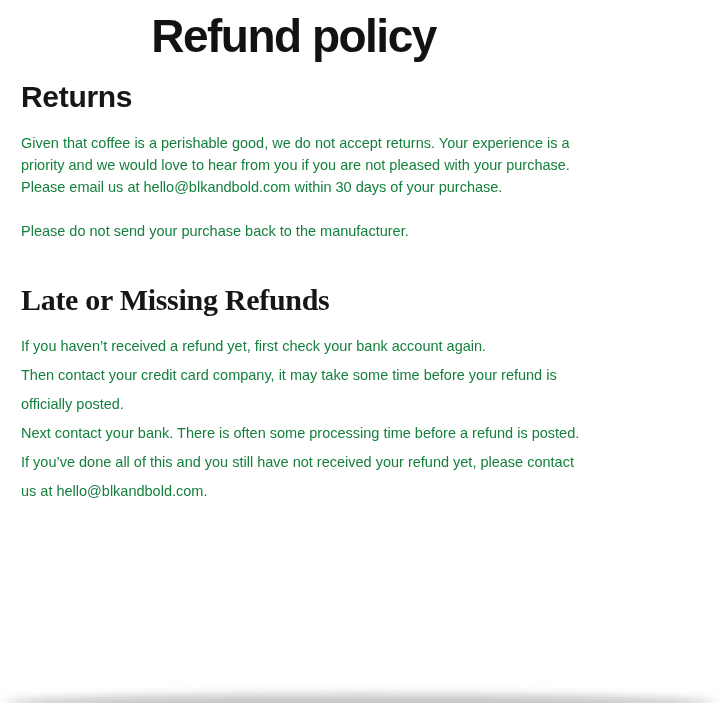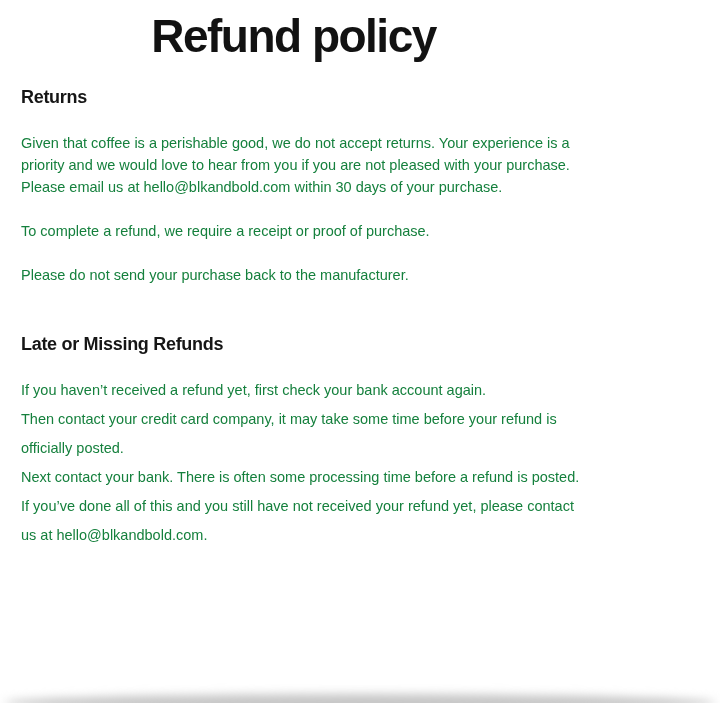--- a/index.html
+++ b/index.html
@@ -21,21 +21,21 @@
     margin: 0;
     text-align: center;
     font-size: 46px;
     line-height: 52px;
     font-weight: bold;
     letter-spacing: -1.5px;
     color: #121212;
   }
   h2.section-heading {
     margin: 0;
-    font-size: 18px;
+    font-size: 30px;
     line-height: 28px;
     font-weight: bold;
     letter-spacing: -0.3px;
     color: #161616;
   }
   p.body-text {
     margin: 0;
     font-size: 14.5px;
     line-height: 22px;
     color: #15803d;
@@ -43,21 +43,21 @@
     max-width: 620px;
   }
   
   #section-returns h2        { margin-top: 21px; }
   #p-returns-0               { margin-top: 21px; }
   #section-refunds h2        { margin-top: 43px; }
   #p-refunds-0               { margin-top: 22px; }
   #p-refunds-1               { margin-top: 22px; }
   #p-refunds-2               { margin-top: 22px; }
   #p-refunds-3               { margin-top: 19px; }
-  #section-late h2           { margin-top: 44px; }
+  #section-late h2           { margin-top: 44px; font-family: Liberation Serif, serif; }
   #p-late-0                  { margin-top: 18px; line-height: 29px; }
   
   .bottom-shade {
     position: absolute;
     bottom: -9px;
     left: 4px;
     right: 4px;
     height: 18px;
     background: #c6c6c6;
     border-radius: 50%;
@@ -72,21 +72,20 @@
   <h1 class="page-title">Refund policy</h1>
 
   <section id="section-returns">
     <h2 class="section-heading">Returns</h2>
     <p class="body-text" id="p-returns-0">Given that coffee is a perishable good, we do not accept returns. Your experience is a
 priority and we would love to hear from you if you are not pleased with your purchase.
 Please email us at hello@blkandbold.com within 30 days of your purchase.</p>
   </section>
 
   <section id="section-refunds">
-    <p class="body-text" id="p-refunds-1">To complete a refund, we require a receipt or proof of purchase.</p>
     <p class="body-text" id="p-refunds-2">Please do not send your purchase back to the manufacturer.</p>
   </section>
 
   <section id="section-late">
     <h2 class="section-heading">Late or Missing Refunds</h2>
     <p class="body-text" id="p-late-0">If you haven’t received a refund yet, first check your bank account again.
 Then contact your credit card company, it may take some time before your refund is
 officially posted.
 Next contact your bank. There is often some processing time before a refund is posted.
 If you’ve done all of this and you still have not received your refund yet, please contact

